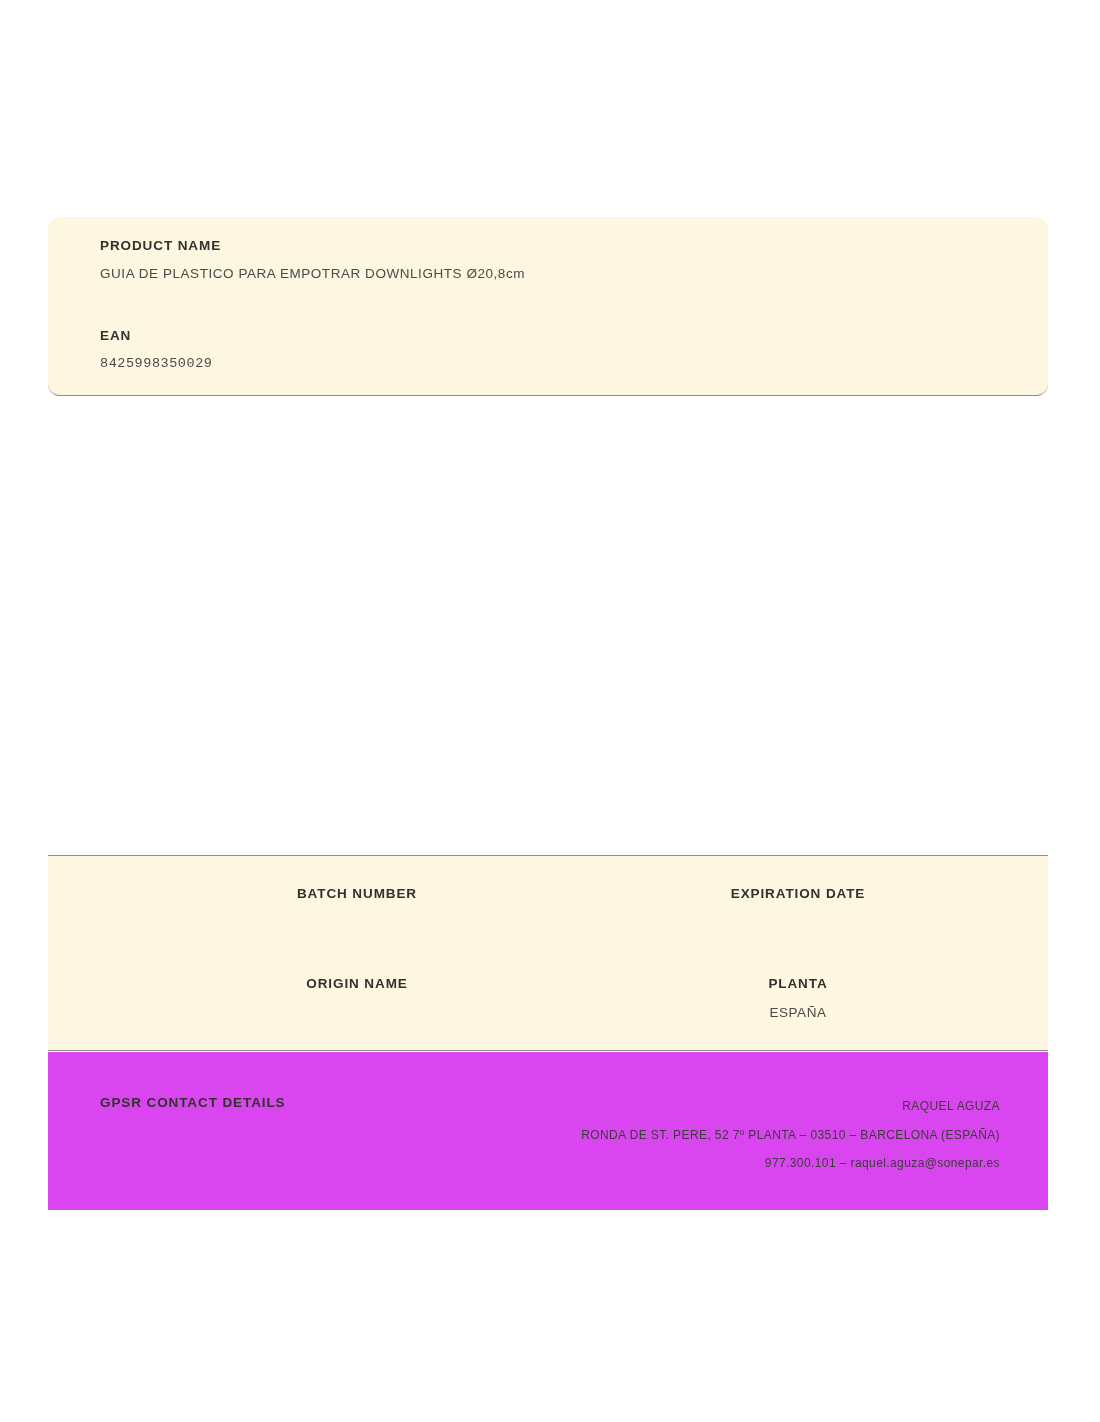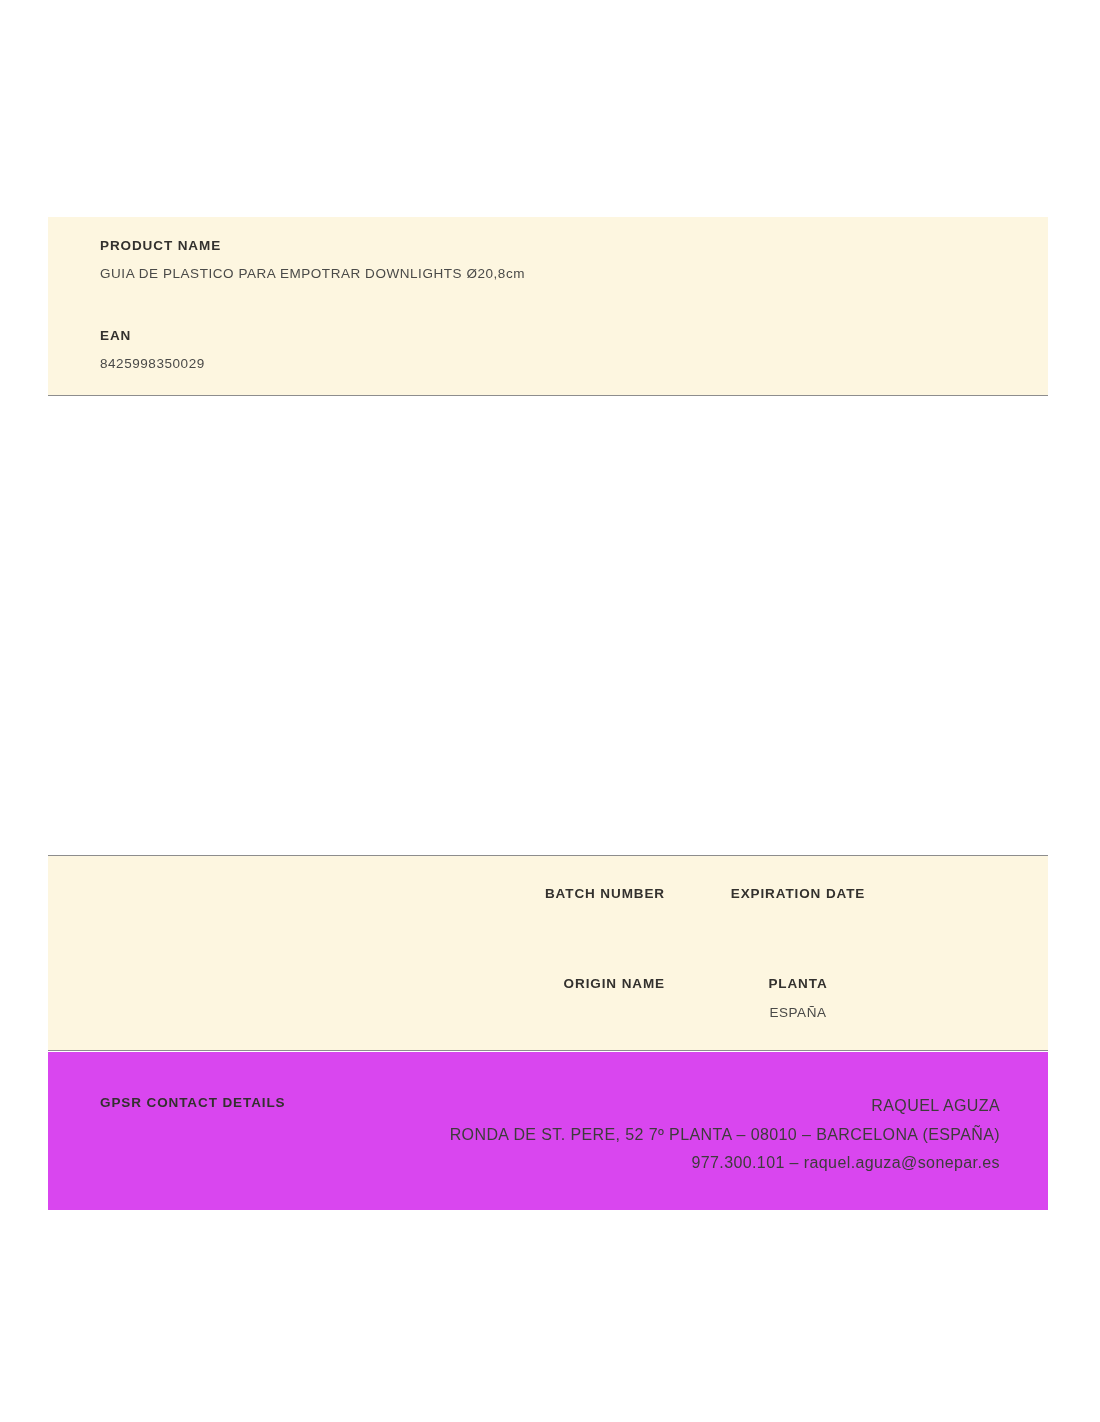--- a/index.html
+++ b/index.html
@@ -27,20 +27,21 @@
   
   .product-block {
     position: absolute;
     left: 48px;
     top: 217px;
     width: 1000px;
     height: 179px;
     background: #fdf6e0;
     border-bottom: 1px solid #8d8d8d;
     box-sizing: border-box;
+    border-radius: 12px;
   }
   .label {
     font-size: 13.5px;
     font-weight: bold;
     letter-spacing: 0.9px;
     color: #33312e;
   }
   .value {
     font-size: 13.5px;
     font-weight: normal;
@@ -59,41 +60,42 @@
   }
   .ean-label {
     position: absolute;
     left: 52px;
     top: 111px;
   }
   .ean-value {
     position: absolute;
     left: 52px;
     top: 139px;
+    font-family: Liberation Mono, monospace;
   }
 
   
 
   
   .batch-block {
     position: absolute;
     left: 48px;
     top: 855px;
     width: 1000px;
     height: 196px;
     background: #fdf6e0;
     border-top: 1px solid #8d8d8d;
     border-bottom: 1px solid #8d8d8d;
     box-sizing: border-box;
   }
   .col-left {
     position: absolute;
-    left: 15px;
+    left: 8px;
     width: 602px;
-    text-align: right;
+    text-align: center;
   }
   .col-right {
     position: absolute;
     left: 602px;
     width: 296px;
     text-align: center;
   }
   .row-a { top: 30px; }
   .row-a-val { top: 58px; }
   .row-b { top: 120px; }
@@ -118,21 +120,21 @@
     letter-spacing: 0.9px;
     color: #33312e;
   }
   .gpsr-lines {
     position: absolute;
     right: 48px;
     top: 40px;
     text-align: right;
   }
   .gpsr-lines div {
-    font-size: 16px;
+    font-size: 12px;
     letter-spacing: 0.4px;
     color: #3d3c3a;
     line-height: 28.5px;
     white-space: nowrap;
   }
 </style>
 </head>
 <body>
 
 <div class="page">
@@ -154,18 +156,18 @@
     <div class="label col-left row-b">ORIGIN NAME</div>
 
     <div class="label col-right row-b">PLANTA</div>
     <div class="value col-right row-b-val">ESPAÑA</div>
   </div>
 
   <div class="gpsr-block">
     <div class="gpsr-label">GPSR CONTACT DETAILS</div>
     <div class="gpsr-lines">
       <div>RAQUEL AGUZA</div>
-      <div>RONDA DE ST. PERE, 52 7º PLANTA – 08010 – BARCELONA (ESPAÑA)</div>
+      <div>RONDA DE ST. PERE, 52 7º PLANTA – 03510 – BARCELONA (ESPAÑA)</div>
       <div>977.300.101 – raquel.aguza@sonepar.es</div>
     </div>
   </div>
 
 </div>
 
 </body></html>

